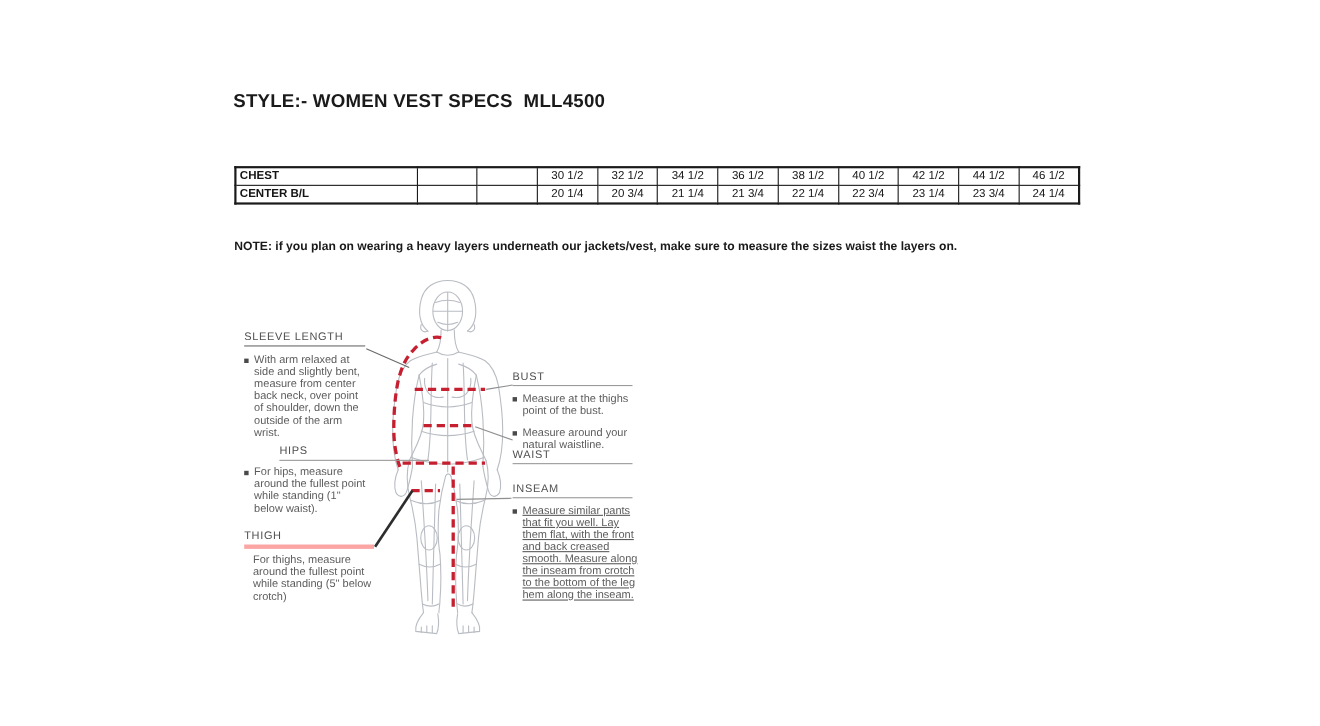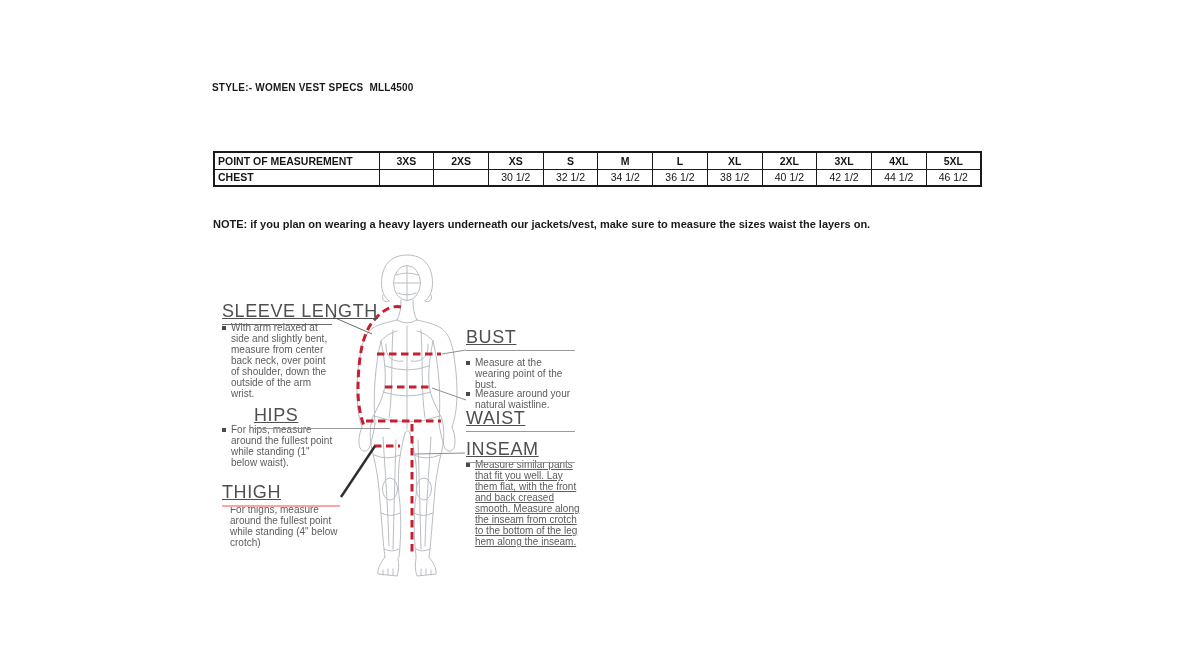--- a/index.html
+++ b/index.html
@@ -3,21 +3,21 @@
 <meta charset="utf-8">
 <style>
   html,body{margin:0;padding:0;}
   body{
     width:1200px;height:660px;position:relative;background:#ffffff;
     font-family:"Liberation Sans","DejaVu Sans",sans-serif;color:#151515;
     overflow:hidden;
   }
   .page-title{
     position:absolute;left:212px;top:82px;
-    font-size:10px;font-weight:bold;letter-spacing:.2px;white-space:pre;color:#1a1a1a;
+    font-size:17px;font-weight:bold;letter-spacing:.2px;white-space:pre;color:#1a1a1a;
   }
   
   .size-table{
     position:absolute;left:213px;top:151px;width:769px;
     border-collapse:collapse;table-layout:fixed;
     border:2px solid #1a1a1a;
   }
   .size-table col.first{width:165px;}
   .size-table th,.size-table td{
     border:1px solid #1a1a1a;font-size:10.5px;height:15px;
@@ -28,25 +28,25 @@
   .size-table th.rowhead,.size-table td.rowhead{text-align:left;padding-left:3px;font-weight:bold;}
   
   .note-line{
     position:absolute;left:213px;top:218px;
     font-size:11px;font-weight:bold;color:#1a1a1a;white-space:nowrap;
   }
   
   .diagram-svg{position:absolute;left:0;top:0;z-index:1;}
   .guide-block{position:absolute;z-index:2;}
   .guide-heading{
-    font-size:18px;letter-spacing:.6px;color:#4f4f4f;
-    padding-bottom:2px;border-bottom:1px solid #9a9a9a;white-space:nowrap;text-decoration:underline;
+    font-size:10px;letter-spacing:.6px;color:#4f4f4f;
+    padding-bottom:2px;border-bottom:1px solid #9a9a9a;white-space:nowrap;
   }
   .guide-heading.dark{border-bottom-color:#6a6a6a;}
-  .guide-heading.thick{border-bottom:2px solid #fca5a5;}
+  .guide-heading.thick{border-bottom:4px solid #fca5a5;}
   .guide-desc{
     position:absolute;font-size:10px;line-height:11px;color:#5c5c5c;
   }
   .guide-desc .bullet{
     position:absolute;left:0;top:4px;width:3.5px;height:3.5px;background:#4a4a4a;
   }
   .guide-desc .desc-text{display:block;padding-left:9px;}
   .guide-desc.no-bullet .desc-text{padding-left:8px;}
 </style>
 </head>
@@ -63,47 +63,47 @@
       <col>
       <col>
       <col>
       <col>
       <col>
       <col>
       <col>
       <col>
   </colgroup>
   <tbody>
-      <tr>
-    <th class="rowhead">POINT OF MEASUREMENT</th>
-    <th>3XS</th>
-    <th>2XS</th>
-    <th>XS</th>
-    <th>S</th>
-    <th>M</th>
-    <th>L</th>
-    <th>XL</th>
-    <th>2XL</th>
-    <th>3XL</th>
-    <th>4XL</th>
-    <th>5XL</th>
-  </tr>
   <tr>
     <td class="rowhead">CHEST</td>
     <td></td>
     <td></td>
     <td>30 1/2</td>
     <td>32 1/2</td>
     <td>34 1/2</td>
     <td>36 1/2</td>
     <td>38 1/2</td>
     <td>40 1/2</td>
     <td>42 1/2</td>
     <td>44 1/2</td>
     <td>46 1/2</td>
+  </tr>
+  <tr>
+    <td class="rowhead">CENTER B/L</td>
+    <td></td>
+    <td></td>
+    <td>20 1/4</td>
+    <td>20 3/4</td>
+    <td>21 1/4</td>
+    <td>21 3/4</td>
+    <td>22 1/4</td>
+    <td>22 3/4</td>
+    <td>23 1/4</td>
+    <td>23 3/4</td>
+    <td>24 1/4</td>
   </tr>
 </tbody>
   </table>
 
 <div class="note-line">NOTE: if you plan on wearing a heavy layers underneath our jackets/vest, make sure to measure the sizes waist the layers on.</div>
 
 <svg class="diagram-svg" width="1200" height="660" viewBox="0 0 1200 660">
 
   <g fill="none" stroke="#b9bdc3" stroke-width="1" stroke-linecap="round">
 
@@ -200,29 +200,29 @@
 </div>
 <div class="guide-desc" style="left:222px;top:424px;width:112px;">
   <span class="bullet"></span>
   <span class="desc-text">For hips, measure around the fullest point while standing (1" below waist).</span>
 </div>
 
 <div class="guide-block" style="left:222px;top:482px;width:118px;">
   <div class="guide-heading thick">THIGH</div>
 </div>
 <div class="guide-desc no-bullet" style="left:222px;top:504px;width:130px;">
-  <span class="desc-text">For thighs, measure around the fullest point while standing (4" below crotch)</span>
-</div>
-
-<div class="guide-block" style="left:466px;top:327px;width:109px;">
+  <span class="desc-text">For thighs, measure around the fullest point while standing (5" below crotch)</span>
+</div>
+
+<div class="guide-block" style="left:466px;top:337px;width:109px;">
   <div class="guide-heading">BUST</div>
 </div>
 <div class="guide-desc" style="left:466px;top:357px;width:108px;">
   <span class="bullet"></span>
-  <span class="desc-text">Measure at the wearing point of the bust.</span>
+  <span class="desc-text">Measure at the thighs point of the bust.</span>
 </div>
 
 <div class="guide-block" style="left:466px;top:408px;width:109px;">
   <div class="guide-heading">WAIST</div>
 </div>
 <div class="guide-desc" style="left:466px;top:388px;width:106px;">
   <span class="bullet"></span>
   <span class="desc-text">Measure around your natural waistline.</span>
 </div>
 

